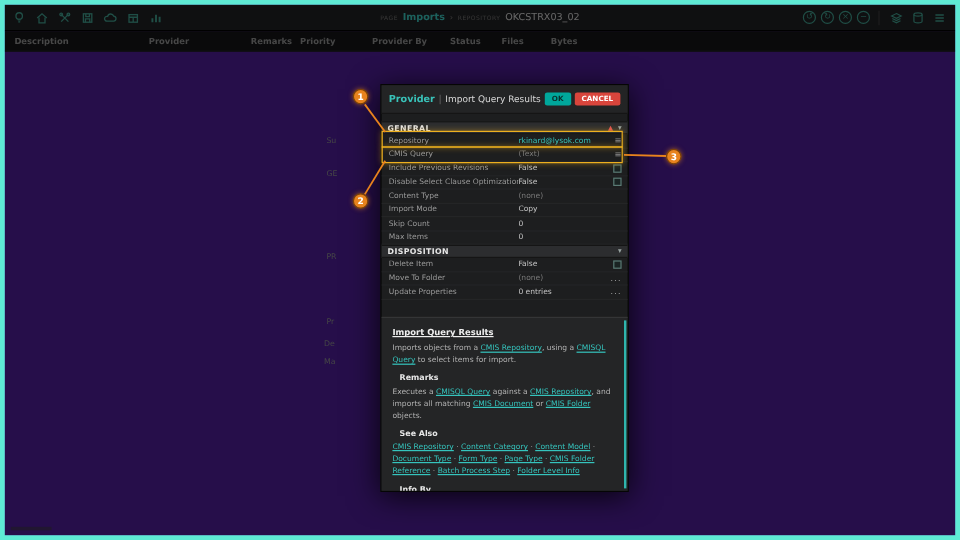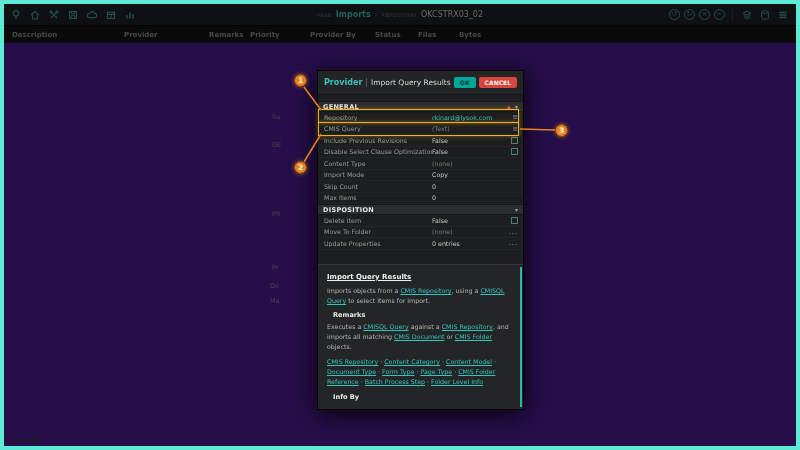--- a/index.html
+++ b/index.html
@@ -265,20 +265,21 @@
           <span class="prop-value">0 entries</span>
           <span class="widget-ellipsis">...</span>
         </div>
       </div>
 
     <div class="docs">
       <div class="doc-title">Import Query Results</div>
       <p class="doc-p" id="doc-intro"><span>Imports objects from a </span><span class="doc-link">CMIS Repository</span><span>, using a </span><span class="doc-link">CMISQL Query</span><span> to select items for import.</span></p>
       <div class="doc-h">Remarks</div>
       <p class="doc-p" id="doc-remarks"><span>Executes a </span><span class="doc-link">CMISQL Query</span><span> against a </span><span class="doc-link">CMIS Repository</span><span>, and imports all matching </span><span class="doc-link">CMIS Document</span><span> or </span><span class="doc-link">CMIS Folder</span><span> objects.</span></p>
+      <div class="doc-h">See Also</div>
       <p class="doc-p" id="doc-seealso"><span class="doc-link">CMIS Repository</span><span> · </span><span class="doc-link">Content Category</span><span> · </span><span class="doc-link">Content Model</span><span> · </span><span class="doc-link">Document Type</span><span> · </span><span class="doc-link">Form Type</span><span> · </span><span class="doc-link">Page Type</span><span> · </span><span class="doc-link">CMIS Folder Reference</span><span> · </span><span class="doc-link">Batch Process Step</span><span> · </span><span class="doc-link">Folder Level Info</span></p>
       <div class="doc-h">Info By</div>
     </div>
   </div>
 
   <svg class="lines" width="800" height="450">
     <line x1="300" y1="83" x2="317" y2="106" stroke="#e8831d" stroke-width="1.5"></line>
     <line x1="300" y1="158" x2="317" y2="130" stroke="#e8831d" stroke-width="1.5"></line>
     <line x1="551" y1="126" x2="516" y2="125" stroke="#e8831d" stroke-width="1.5"></line>
   </svg>

